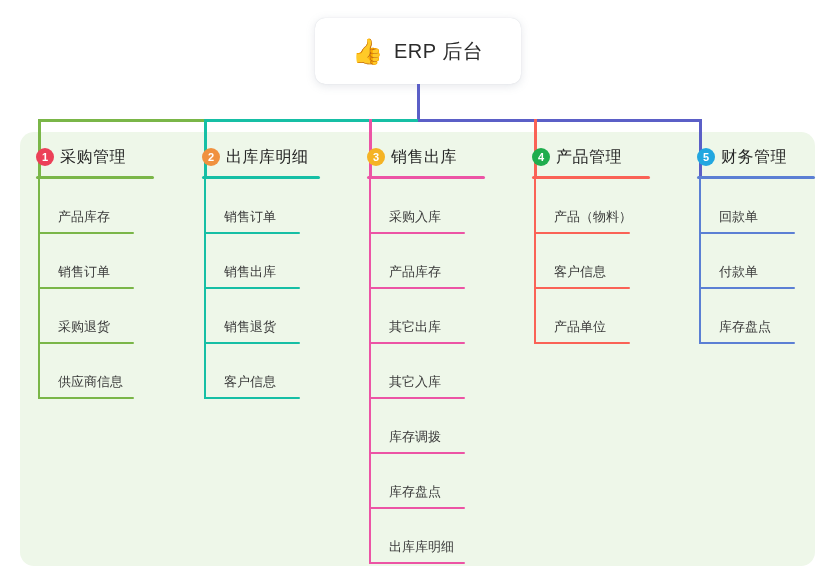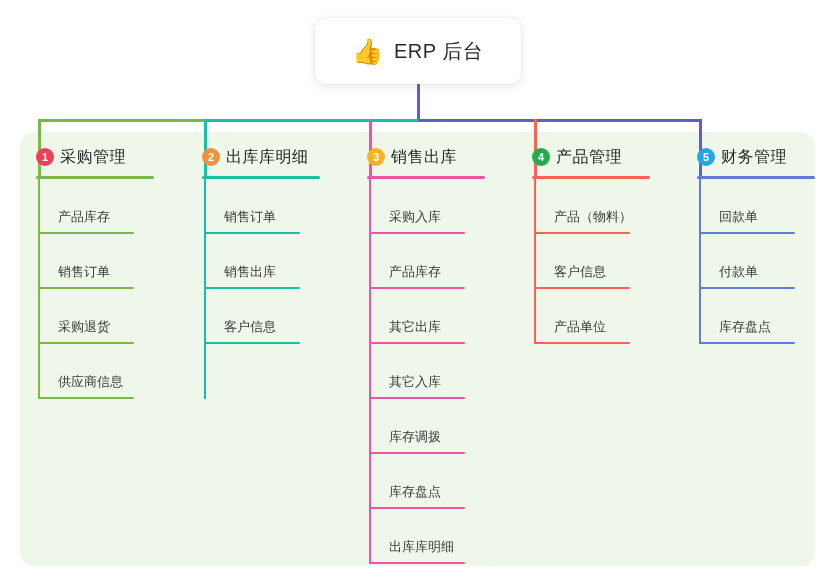--- a/index.html
+++ b/index.html
@@ -198,20 +198,24 @@
         <div class="items">
           <div class="item">
             <span class="item-label">销售订单</span>
             <div class="item-rule" style="background: rgb(22, 191, 165);"></div>
           </div>
           <div class="item">
             <span class="item-label">销售出库</span>
             <div class="item-rule" style="background: rgb(22, 191, 165);"></div>
           </div>
           <div class="item">
+            <span class="item-label">销售退货</span>
+            <div class="item-rule" style="background: rgb(22, 191, 165);"></div>
+          </div>
+          <div class="item">
             <span class="item-label">客户信息</span>
             <div class="item-rule" style="background: rgb(22, 191, 165);"></div>
           </div>
         </div>
       </div>
       <div class="col" style="left: 359px;">
         <div class="col-head">
           <span class="badge" style="background: rgb(245, 179, 36);">3</span>
           <span class="col-title">销售出库</span>
         </div>

